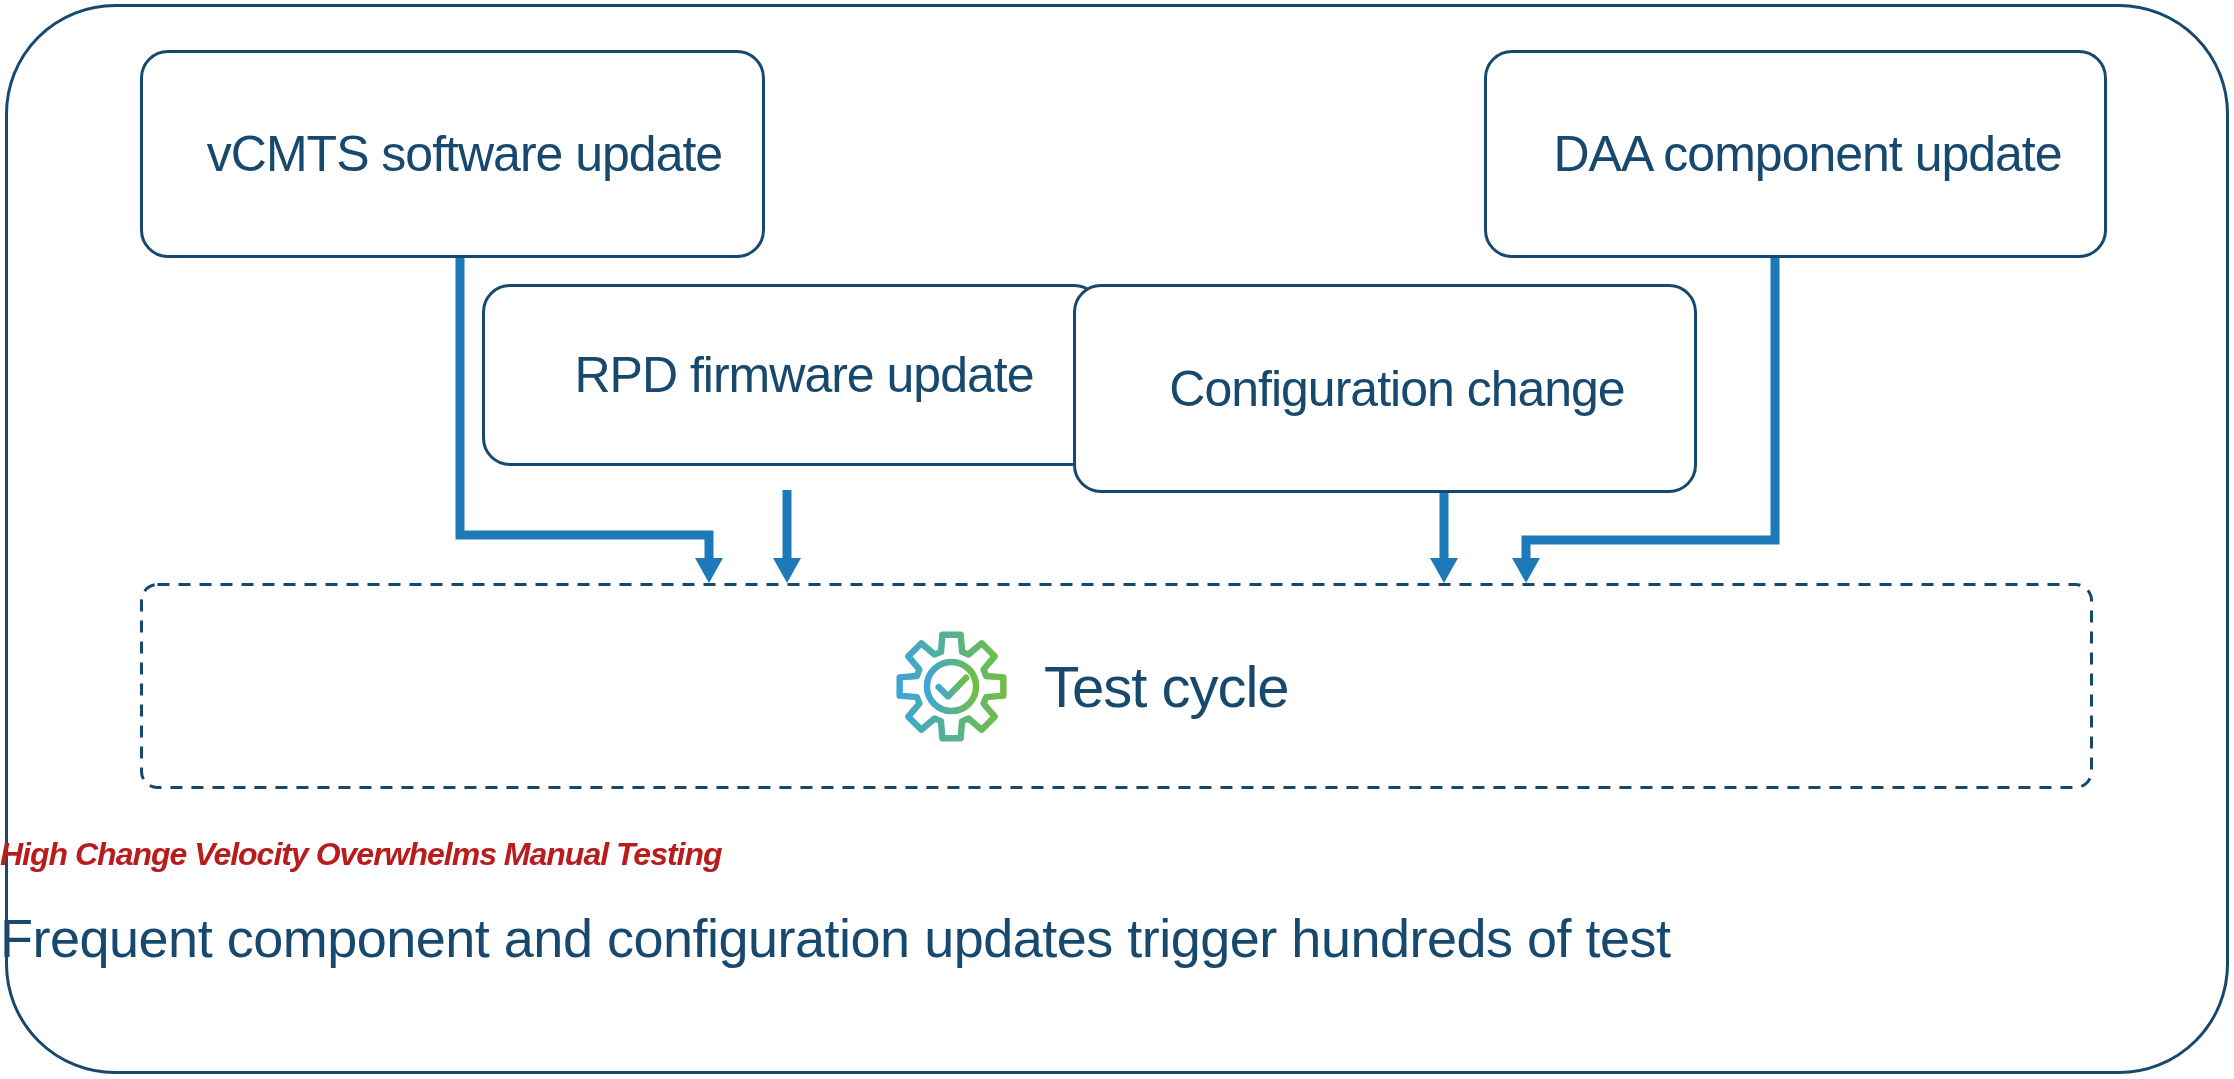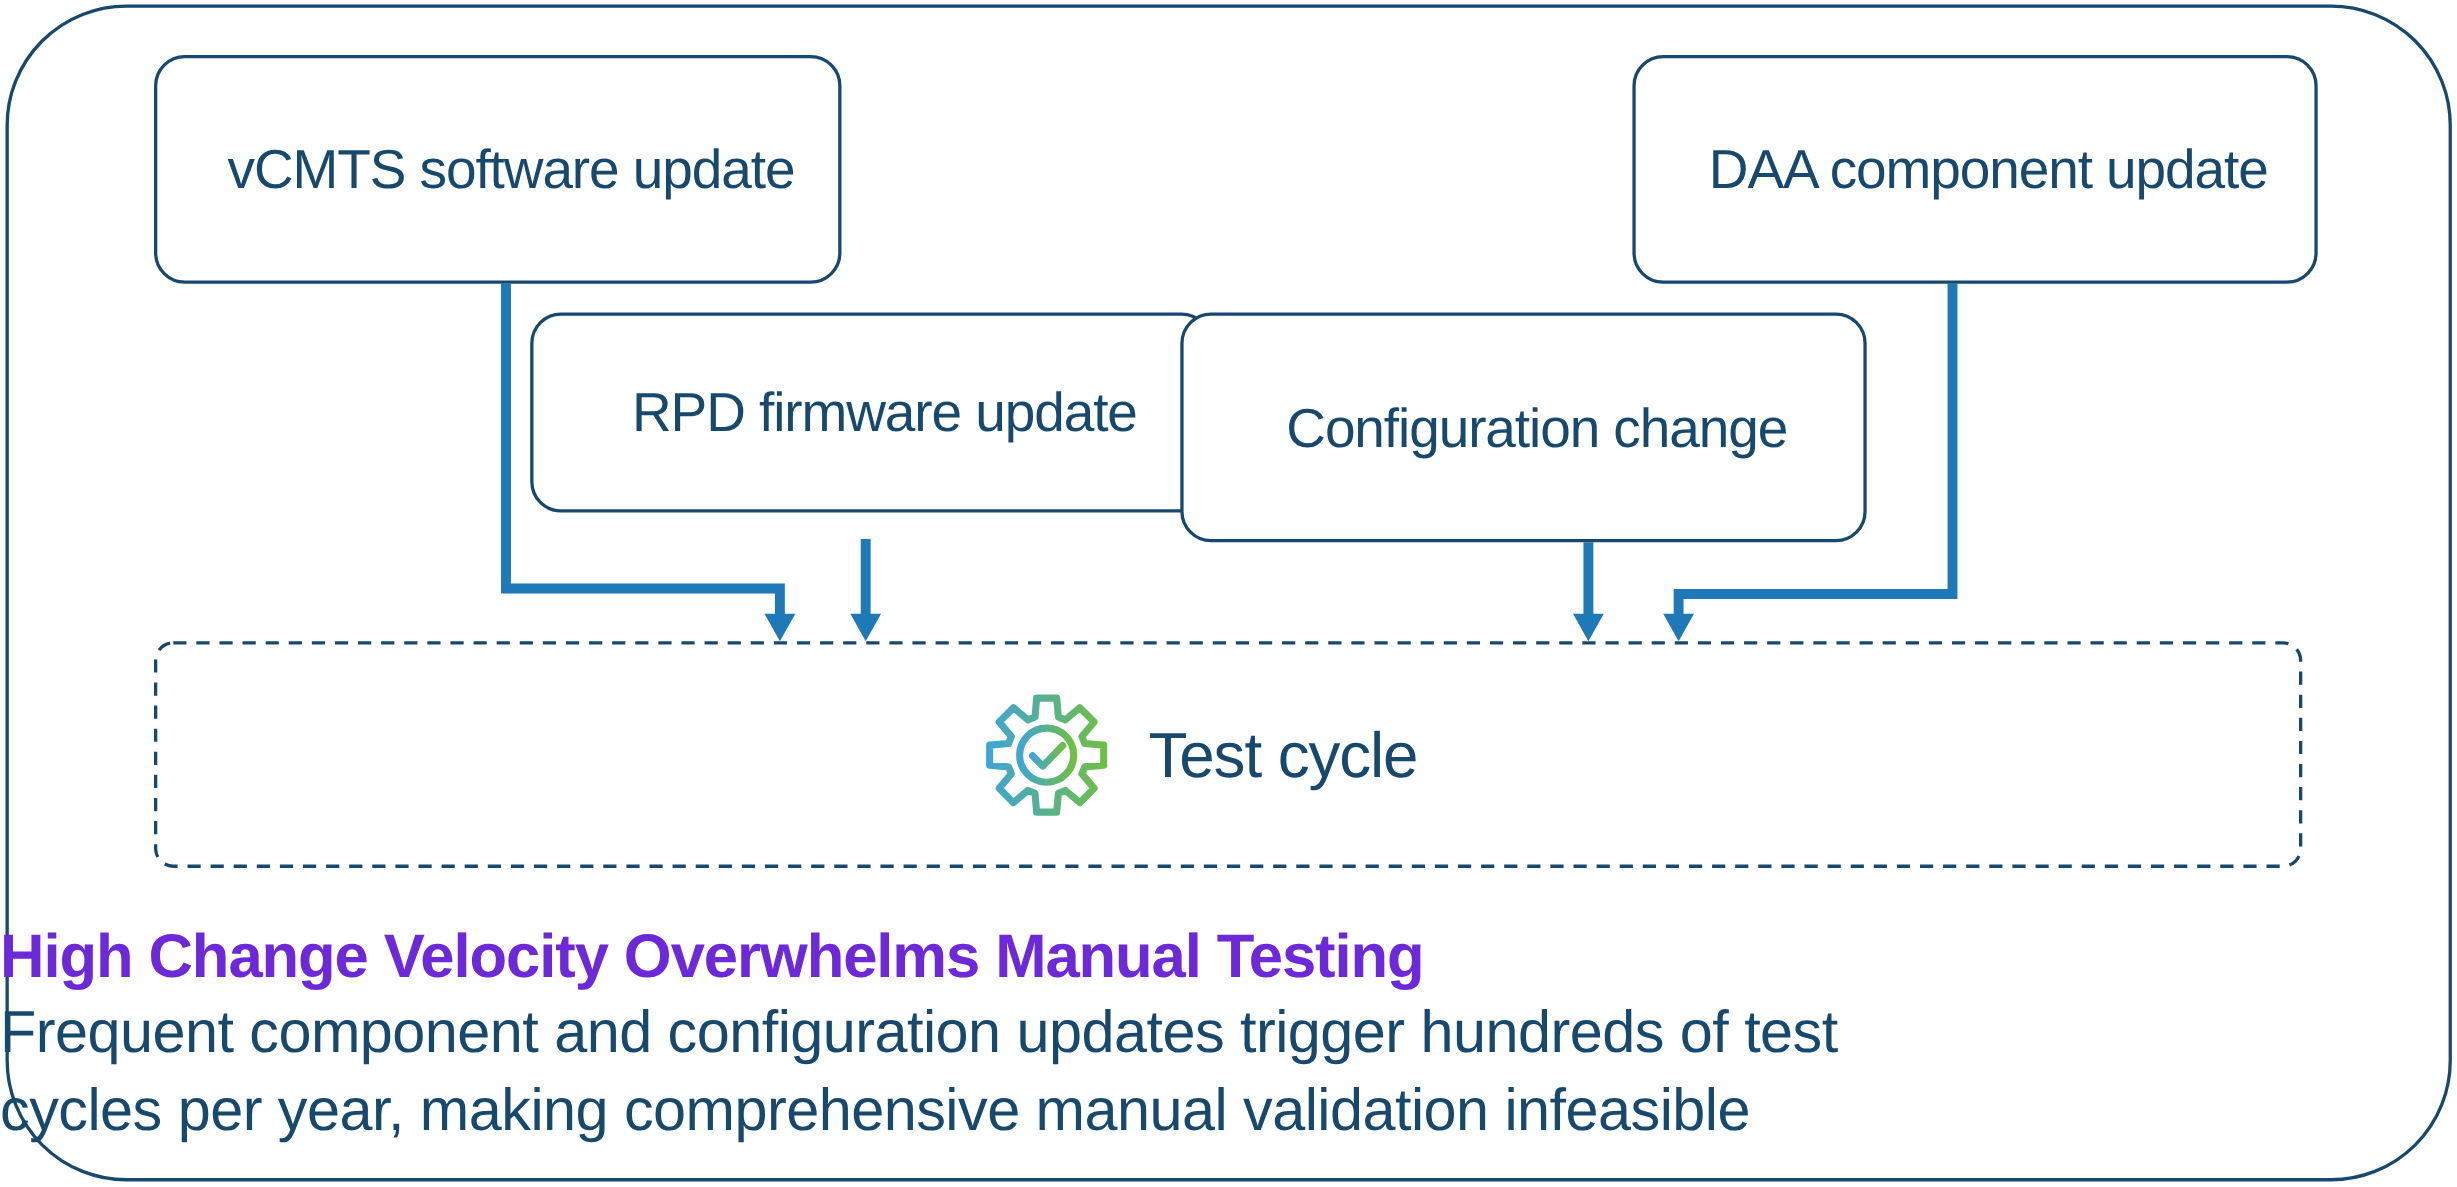--- a/index.html
+++ b/index.html
@@ -35,21 +35,21 @@
   .test-cycle-row {
     position: absolute; left: 893px; top: 628px; height: 117px;
     display: flex; align-items: center; gap: 34px; z-index: 3;
   }
   .gear-wrap { width: 117px; height: 117px; flex: 0 0 auto; }
   .test-cycle-label {
     font-size: 58px; letter-spacing: -1px; color: #17486E; white-space: nowrap;
   }
   .caption-title {
     position: absolute; left: 0; top: 836px; width: 2170px;
-    font-size: 56px; font-weight: bold; letter-spacing: -1px; color: #6d28d9;
+    font-size: 32px; font-weight: bold; letter-spacing: -1px; color: #b91c1c; font-style: italic;
   }
   .caption-body {
     position: absolute; left: 0; top: 903px; width: 2170px;
     font-size: 54px; letter-spacing: -0.5px; line-height: 71px; color: #17486E;
   }
 </style>
 </head>
 <body>
 
 <div class="outer-frame"></div>
@@ -99,14 +99,13 @@
         <path d="M39 50.5 L47 58.5 L62.5 42.5"></path>
       </g>
     </svg>
   </div>
   <div class="test-cycle-label">Test cycle</div>
 </div>
 
 <div class="caption-title">High Change Velocity Overwhelms Manual Testing</div>
 <div class="caption-body">
   <div>Frequent component and configuration updates trigger hundreds of test</div>
-  <div>cycles per year, making comprehensive manual validation infeasible</div>
 </div>
 
 </body></html>

